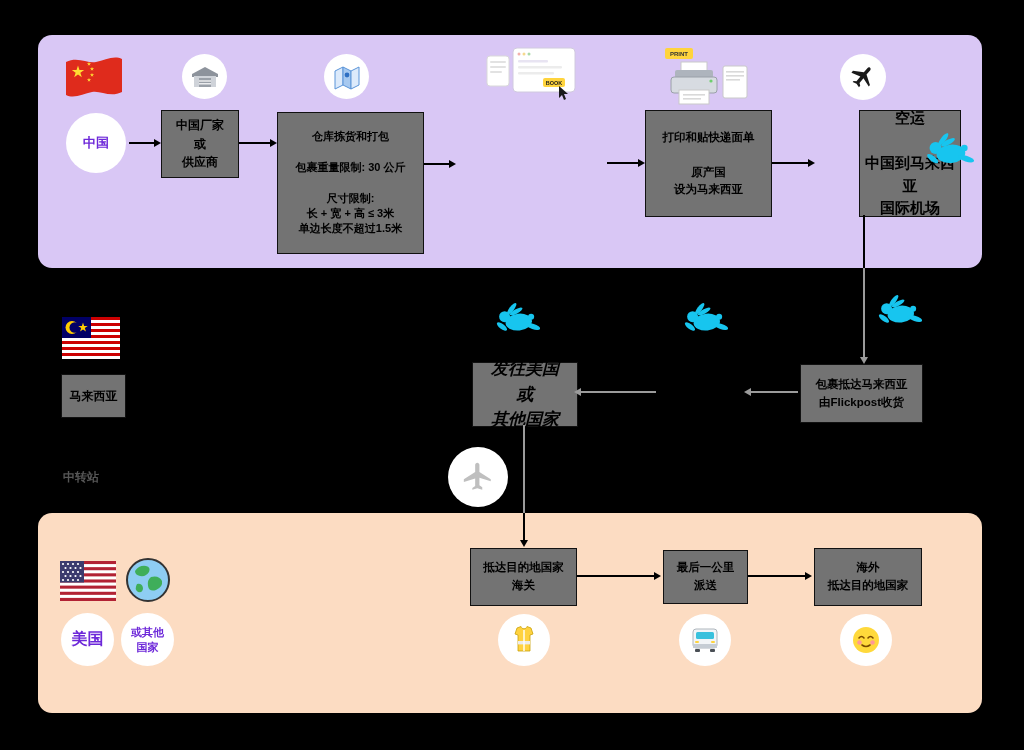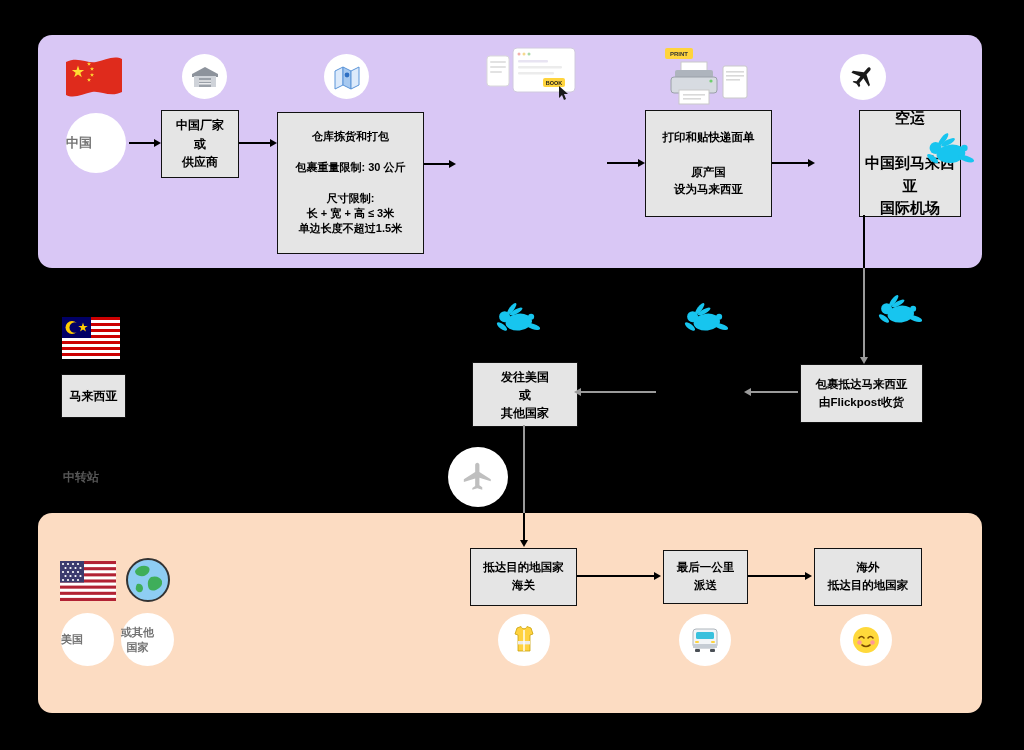--- a/index.html
+++ b/index.html
@@ -1,23 +1,23 @@
 <!DOCTYPE html>
 <html><head>
 <meta charset="utf-8">
 <style>
   html,body{margin:0;padding:0;background:#000;}
   .canvas{position:relative;width:1024px;height:750px;background:#000;overflow:hidden;
           font-family:"Liberation Sans","DejaVu Sans",sans-serif;}
   .band{position:absolute;border-radius:14px;}
-  .node{position:absolute;background:#e5e5e5;border:1.5px solid #111;color:#000;
+  .node{position:absolute;background:#737373;border:1.5px solid #111;color:#000;
         display:flex;align-items:center;justify-content:center;text-align:center;
         white-space:pre-line;font-weight:700;}
-  .circle{position:absolute;background:#fff;border-radius:50%;color:#737373;
-          display:flex;align-items:center;text-align:center;
+  .circle{position:absolute;background:#fff;border-radius:50%;color:#6d28d9;
+          display:flex;align-items:center;justify-content:center;text-align:center;
           white-space:pre-line;font-weight:700;}
   .icirc{position:absolute;background:#fff;border-radius:50%;
          display:flex;align-items:center;justify-content:center;}
   .ah{position:absolute;height:2px;background:var(--c,#000);}
   .ah.r::after{content:"";position:absolute;right:-6px;top:50%;transform:translateY(-50%);
                border-left:7px solid var(--c,#000);border-top:4.5px solid transparent;border-bottom:4.5px solid transparent;}
   .ah.l::before{content:"";position:absolute;left:-6px;top:50%;transform:translateY(-50%);
                border-right:7px solid var(--c,#000);border-top:4.5px solid transparent;border-bottom:4.5px solid transparent;}
   .av{position:absolute;width:2px;background:var(--c,#000);}
   .av.d::after{content:"";position:absolute;bottom:-6px;left:50%;transform:translateX(-50%);
@@ -220,21 +220,21 @@
       <ellipse cx="44" cy="29" rx="8.5" ry="3" transform="rotate(18 44 29)"></ellipse>
       <circle cx="42" cy="18" r="3.4"></circle>
     </g>
       </svg>
   </span>
 
   <div class="node" style="left:800px;top:364px;width:121px;height:57px;font-size:11.5px;line-height:1.55;"><span>包裹抵达马来西亚
 由Flickpost收货</span></div>
 
 
-  <div class="node" style="left:472px;top:362px;width:104px;height:63px;font-size:12px;line-height:1.5;"><span>发往美国
+  <div class="node" style="left:472px;top:362px;width:104px;height:63px;font-size:17px;line-height:1.5;font-style:italic;"><span>发往美国
 或
 其他国家</span></div>
 
   <div class="ah l" style="left:750px;top:391px;width:48px;--c:#9b9b9b;"></div>
   <div class="ah l" style="left:580px;top:391px;width:76px;--c:#9b9b9b;"></div>
   <div class="av" style="left:523px;top:425px;height:88px;--c:#9b9b9b;"></div>
   <div class="av d" style="left:523px;top:513px;height:28px;"></div>
 
   <div class="icirc" style="left:448px;top:447px;width:60px;height:60px;">
     <span style="line-height:0;">
@@ -284,21 +284,21 @@
 
   <span class="flag" style="left:125px;top:557px;">
     <svg width="46" height="46" viewBox="0 0 46 46">
       <circle cx="23" cy="23" r="21" fill="#8ecdf3" stroke="#333" stroke-width="2"></circle>
       <path d="M10 14 Q14 8 21 9 Q26 10 24 15 Q21 20 15 19 Q10 18 10 14Z" fill="#3fae5a"></path>
       <path d="M26 20 Q34 18 37 24 Q38 30 31 33 Q24 35 23 29 Q22 23 26 20Z" fill="#3fae5a"></path>
       <path d="M12 27 Q17 26 18 31 Q18 36 13 35 Q9 32 12 27Z" fill="#3fae5a"></path>
     </svg>
   </span>
 
-  <div class="circle" style="left:61px;top:613px;width:53px;height:53px;font-size:11px;font-family:Liberation Mono, monospace;"><span>美国</span></div>
+  <div class="circle" style="left:61px;top:613px;width:53px;height:53px;font-size:16px;font-family:Liberation Mono, monospace;"><span>美国</span></div>
 
   <div class="circle" style="left:121px;top:613px;width:53px;height:53px;font-size:11px;line-height:1.35;"><span>或其他
 国家</span></div>
 
   <div class="node" style="left:470px;top:548px;width:105px;height:56px;font-size:11.5px;line-height:1.55;"><span>抵达目的地国家
 海关</span></div>
 
   <div class="node" style="left:663px;top:550px;width:83px;height:52px;font-size:11.5px;line-height:1.55;"><span>最后一公里
 派送</span></div>
 

